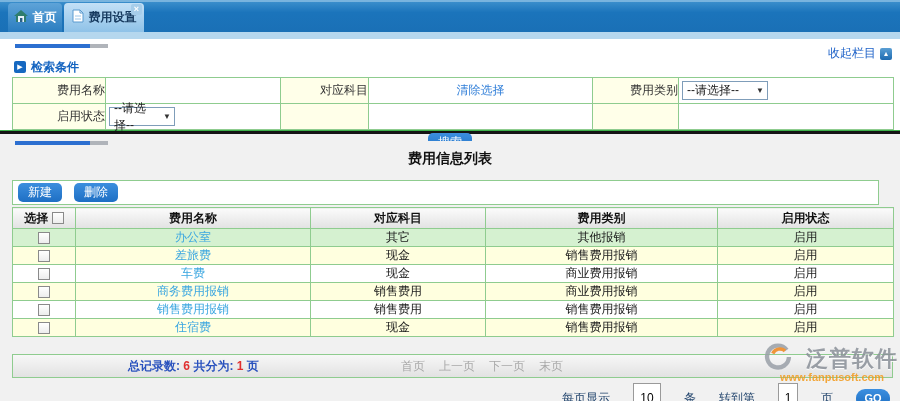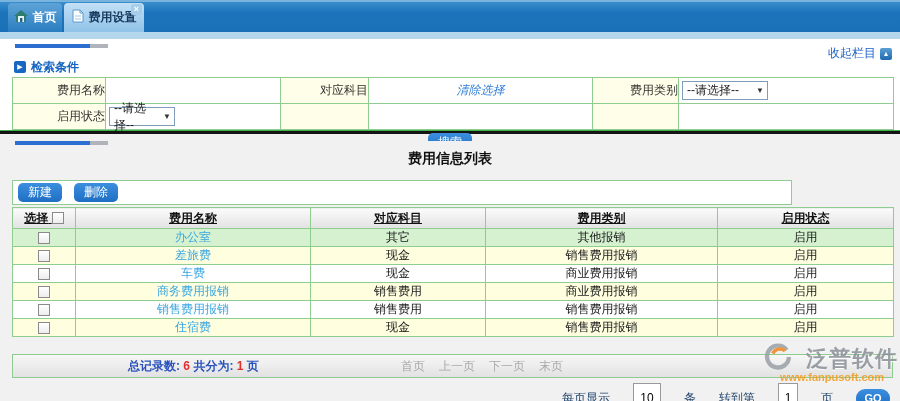--- a/index.html
+++ b/index.html
@@ -70,21 +70,21 @@
   table.search-form {
     margin:2px 0 0 12px; width:881px;
     border-collapse:collapse; table-layout:fixed;
   }
   table.search-form td {
     border:1px solid #8fcc8f; height:26px; padding:0;
   }
   td.lbl { background:#ffffe9; text-align:right; padding-right:5px; color:#333; }
   td.fld { background:#ffffff; }
   .flat-input { width:100%; height:22px; border:none; outline:none; font-size:12px; padding:0 4px; background:transparent; }
-  .link { color:#2f7ed8; cursor:pointer;font-style:italic; }
+  .link { color:#2f7ed8; cursor:pointer; }
   td.fld.center { text-align:center; }
   .fake-select {
     display:inline-flex; align-items:center; justify-content:space-between;
     margin-left:3px; height:19px; padding:0 3px 0 4px;
     border:1px solid #7f9db9; background:#ffffff; cursor:pointer; vertical-align:middle;
   }
   .fake-select .arr { font-size:8px; color:#333; margin-left:6px; }
   .btn {
     display:inline-block; border:none; cursor:pointer;
     background:linear-gradient(180deg,#3c8ede,#1e6fc4);
@@ -92,32 +92,32 @@
     height:19px; line-height:19px; text-align:center; padding:0 10px;
   }
   .search-btn-row { text-align:center; margin-top:3px; }
   .divider { height:4px; background:#141414; border-top:1px solid #3db04a; }
 
   
   .list-section { background:#f1f1f1; height:245px; position:relative; }
   .list-section .deco-bar { margin-top:7px; }
   .list-title { margin-top:5px; text-align:center; font-size:14px; font-weight:bold; color:#111; height:18px; }
   .toolbar {
-    margin:12px 0 0 12px; width:780px; height:25px;
+    margin:12px 0 0 12px; width:867px; height:25px;
     border:1px solid #8fcc8f; background:#ffffff;
     display:flex; align-items:center; gap:12px; padding-left:5px;
   }
   table.data-table {
     margin:2px 0 0 12px; width:881px;
     border-collapse:collapse; table-layout:fixed;
   }
   table.data-table th {
     border:1px solid #8fcc8f; height:21px;
     background:linear-gradient(180deg,#fbfbfb,#e2e2e2);
-    font-weight:bold; color:#111; font-size:12px;text-decoration:underline;
+    font-weight:bold; color:#111; font-size:12px;
   }
   table.data-table td {
     border:1px solid #8fcc8f; height:17px; text-align:center; color:#1a1a1a;
   }
   tr.r-green td { background:#d5f1d0; }
   tr.r-yellow td { background:#ffffdf; }
   tr.r-white td { background:#ffffff; }
   .name-link { color:#3aa6e0; cursor:pointer; }
   .cb {
     display:inline-block; width:12px; height:12px;

